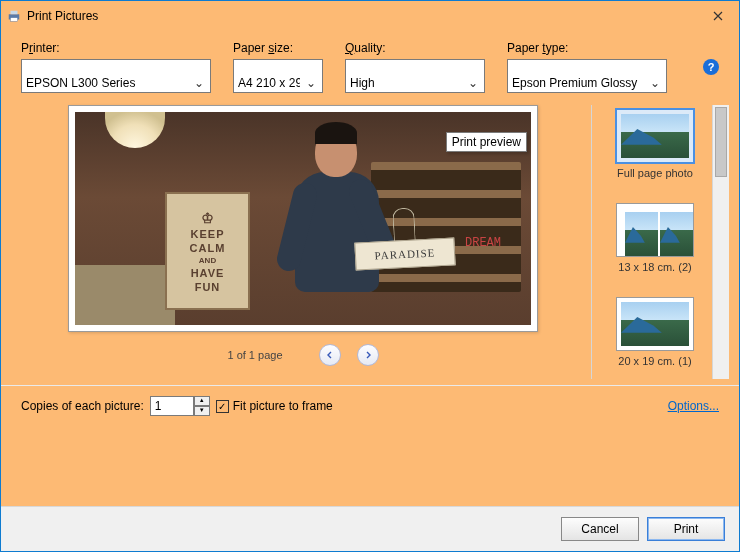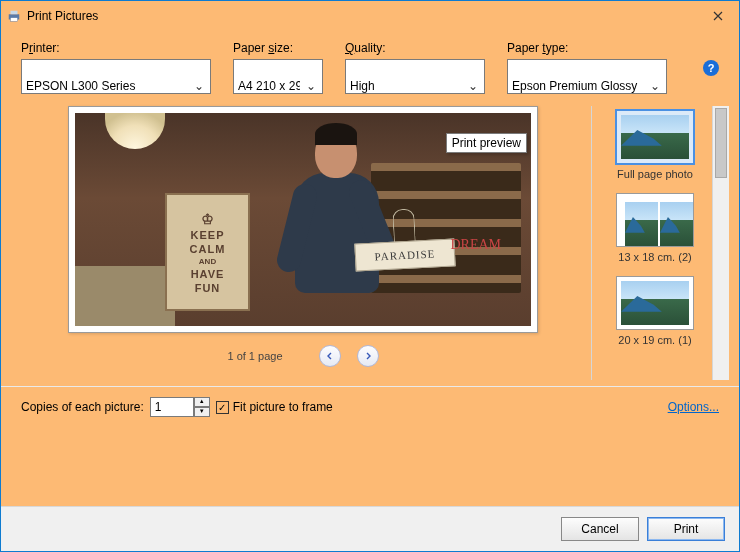--- a/index.html
+++ b/index.html
@@ -8,21 +8,21 @@
   .titlebar { height: 30px; display: flex; align-items: center; padding: 0 6px; }
   .titlebar .ticon { width: 14px; height: 14px; margin-right: 6px; }
   .titlebar .spacer { flex: 1; }
   .closebtn { width: 30px; height: 30px; display: flex; align-items: center; justify-content: center; }
   .header { background: #fff; border-top: 1px solid #e0e0e0; border-bottom: 1px solid #e6e6e6; padding: 24px 20px 22px 26px; }
   .header h1 { font-size: 16px; font-weight: 400; color: #1a4aa6; }
   .controls { display: flex; gap: 22px; padding: 10px 20px 6px 20px; align-items: flex-end; }
   .ctrl { display: flex; flex-direction: column; }
   .ctrl label { font-size: 12px; color: #000; margin-bottom: 4px; }
   .ctrl label span.ul { text-decoration: underline; }
-  .selbox { height: 35px; border: 1px solid #7a7a7a; background: #fff; display: flex; align-items: flex-end; padding: 0 4px; gap: 4px; position: relative; }
+  .selbox { height: 22px; border: 1px solid #7a7a7a; background: #fff; display: flex; align-items: flex-start; padding: 16px 4px; gap: 4px; position: relative; }
   .selbox .txt { flex: 1; font-size: 12px; white-space: nowrap; overflow: hidden; }
   .selbox .chev { width: 14px; text-align: center; color: #333; }
   .w-printer { width: 190px; }
   .w-paper { width: 90px; }
   .w-quality { width: 140px; }
   .w-type { width: 160px; }
   .helpicon { width: 16px; height: 16px; border-radius: 50%; background: #1a6ed8; color: #fff; display: flex; align-items: center; justify-content: center; font-size: 11px; font-weight: bold; align-self: center; margin-left: auto; }
 
   .mainrow { display: flex; padding: 6px 10px 0 20px; gap: 6px; height: 280px; }
   .preview-col { flex: 1; display: flex; flex-direction: column; align-items: center; }
@@ -35,30 +35,30 @@
   .photo .hair { position:absolute; left:40px; top:0; width:42px; height:22px; background:#1a1410; border-radius:50% 50% 0 0; }
   .photo .body { position:absolute; left:20px; top:50px; width:84px; height:120px; background:#2e3a4a; border-radius:30px 30px 10px 10px; }
   .photo .armL { position:absolute; left:10px; top:60px; width:24px; height:90px; background:#2e3a4a; border-radius:12px; transform:rotate(14deg); }
   .photo .armR { position:absolute; left:86px; top:55px; width:24px; height:88px; background:#2e3a4a; border-radius:12px; transform:rotate(-22deg); }
   .photo .keepcalm { position:absolute; left:90px; top:80px; width:85px; height:118px; background:#d6c4a0; border:2px solid #8a7050; display:flex; flex-direction:column; align-items:center; justify-content:center; gap:2px; font-family:serif; color:#5a4030; font-weight:bold; }
   .photo .keepcalm .crown { font-size:14px; }
   .photo .keepcalm .kline { font-size:11px; letter-spacing:1px; }
   .photo .keepcalm .ksmall { font-size:8px; }
   .photo .paradise { position:absolute; left:280px; top:128px; width:100px; height:28px; background:#eee6d2; border:1px solid #aaa08a; display:flex; align-items:center; justify-content:center; color:#3a3a3a; font-size:11px; letter-spacing:1px; font-family:serif; transform:rotate(-3deg); }
   .photo .string { position:absolute; left:318px; top:96px; width:22px; height:34px; border:1px solid #c0b8a0; border-bottom:none; border-radius:10px 10px 0 0; background:transparent; transform:rotate(-3deg); }
-  .photo .dream { position:absolute; right:30px; top:124px; color:#c84444; font-size:14px; font-family:Liberation Serif, serif; }
+  .photo .dream { position:absolute; right:30px; top:124px; color:#c84444; font-size:12px; font-family:Liberation Mono, monospace; }
   .photo .lamp { position:absolute; left:30px; top:0; width:60px; height:36px; background:radial-gradient(circle at 50% 100%, #fff7e0 0%, #f0e0b8 50%, #d0c090 80%); border-radius:0 0 30px 30px; }
   .photo .counter { position:absolute; left:0; bottom:0; width:100px; height:60px; background:#9a8a6a; }
   .tooltip { position:absolute; right:10px; top:26px; background:#fff; border:1px solid #7a7a7a; padding:2px 5px; font-size:12px; box-shadow:2px 2px 3px rgba(0,0,0,0.2); }
 
   .pager { margin-top: 12px; display: flex; align-items: center; gap: 16px; }
   .pager .ptxt { font-size: 11px; color: #444; margin-right: 20px; }
   .navbtn { width: 22px; height: 22px; border: 1px solid #b0b8d8; border-radius: 50%; background: linear-gradient(180deg,#fdfdff,#e6eaf4); display: flex; align-items: center; justify-content: center; color: #3658b8; }
 
-  .layouts { width: 115px; border-left: 1px solid #d6d6d6; padding: 4px 0 4px 12px; display: flex; flex-direction: column; gap: 13px; overflow: hidden; }
+  .layouts { width: 115px; border-left: 1px solid #d6d6d6; padding: 4px 0 4px 12px; display: flex; flex-direction: column; gap: 24px; overflow: hidden; }
   .layout { display: flex; flex-direction: column; align-items: center; gap: 4px; }
   .layout .thumb { width: 78px; height: 54px; border: 1px solid #9a9a9a; background: #fff; padding: 3px; position: relative; }
   .layout.sel .thumb { outline: 2px solid #4a90e2; outline-offset: -1px; background:#dceaf8; }
   .layout .lbl { font-size: 11px; color: #333; white-space: nowrap; }
   .mountain { position:absolute; inset:4px; background: linear-gradient(180deg,#a8d0f0 0%,#c8e4f8 40%, #3a6a4a 40%, #2a5038 100%); }
   .mountain::before { content:''; position:absolute; left:0; bottom:30%; width:60%; height:40%; background:#2a6a9a; clip-path: polygon(0 100%,40% 10%,80% 60%,100% 100%); }
   .scrollgutter { width: 17px; background: #f0f0f0; border-left: 1px solid #d6d6d6; position: relative; }
   .scrollthumb { position:absolute; top:2px; left:2px; right:2px; height:70px; background:#c8c8c8; border:1px solid #a8a8a8; }
 
   .bottomrow { display: flex; align-items: center; padding: 10px 20px 6px 20px; border-top: 1px solid #eaeaea; gap: 6px; margin-top: 6px; }

